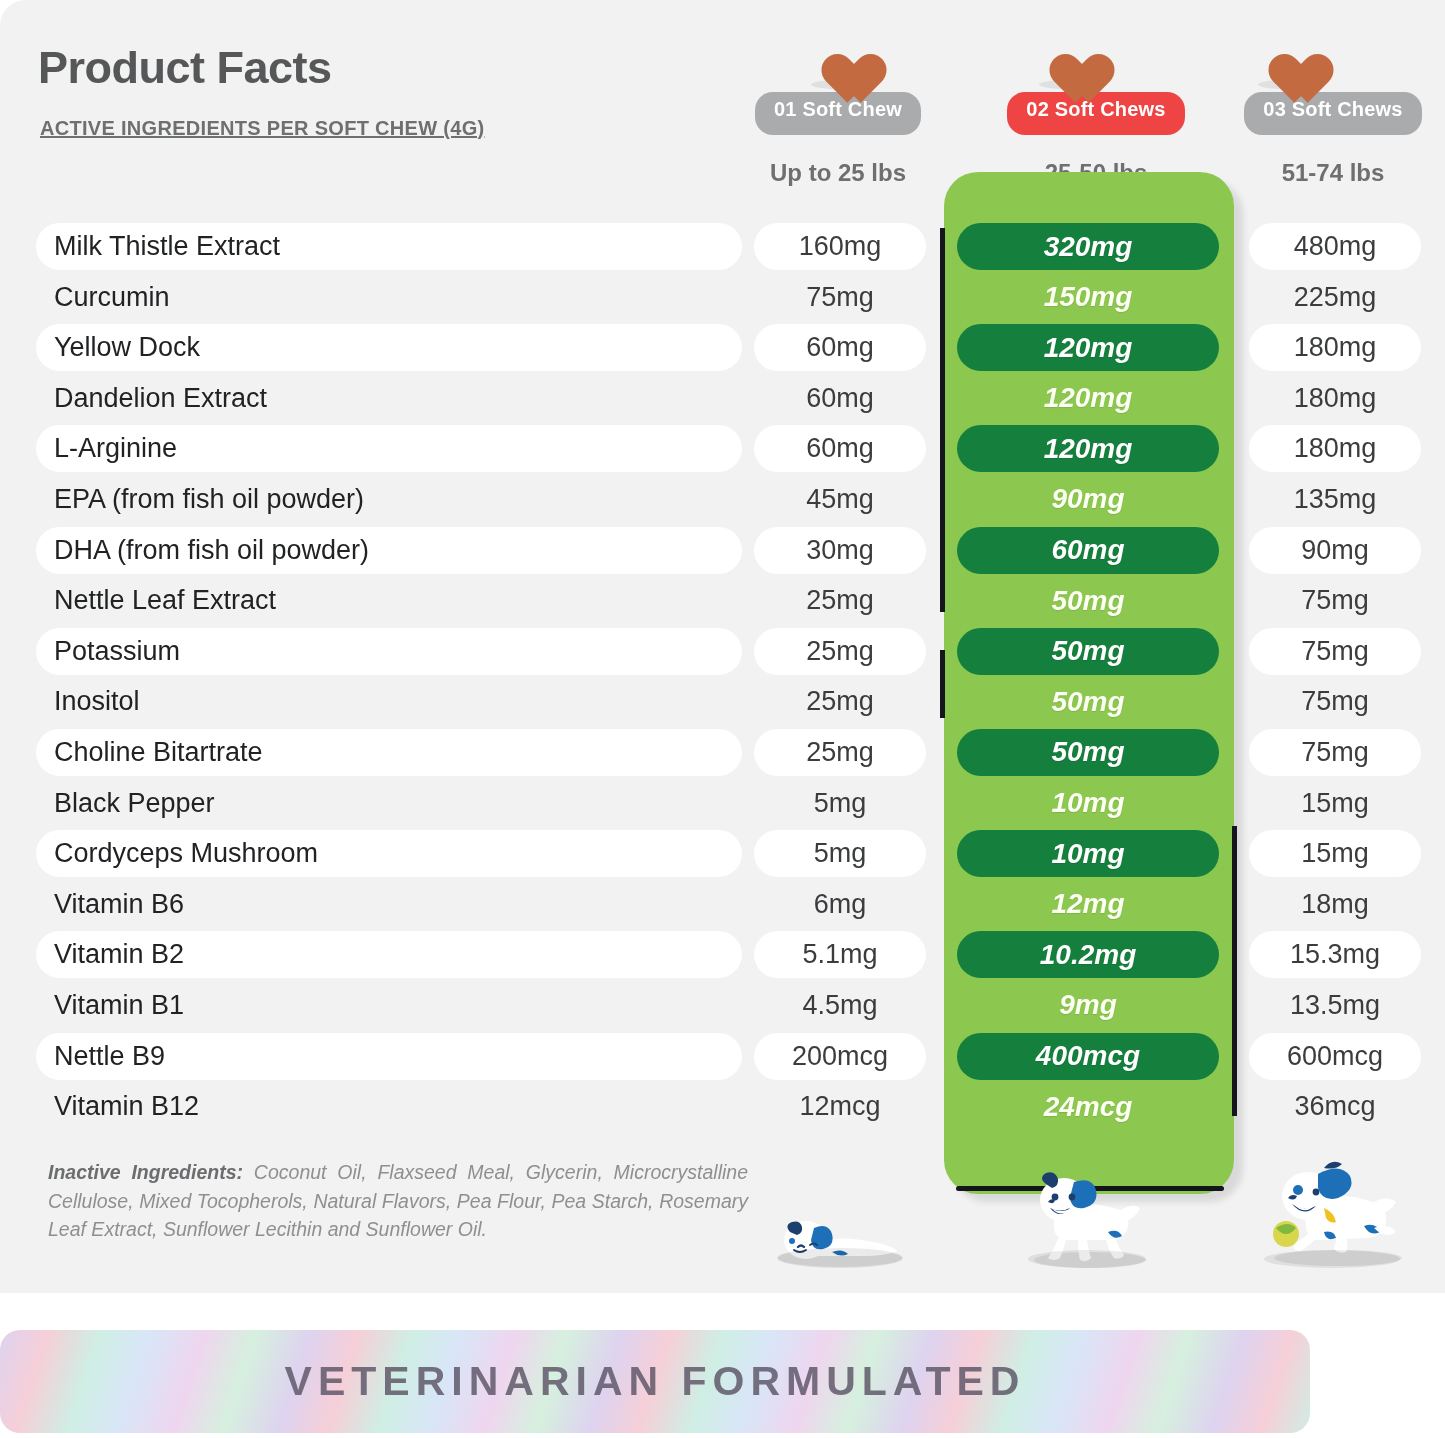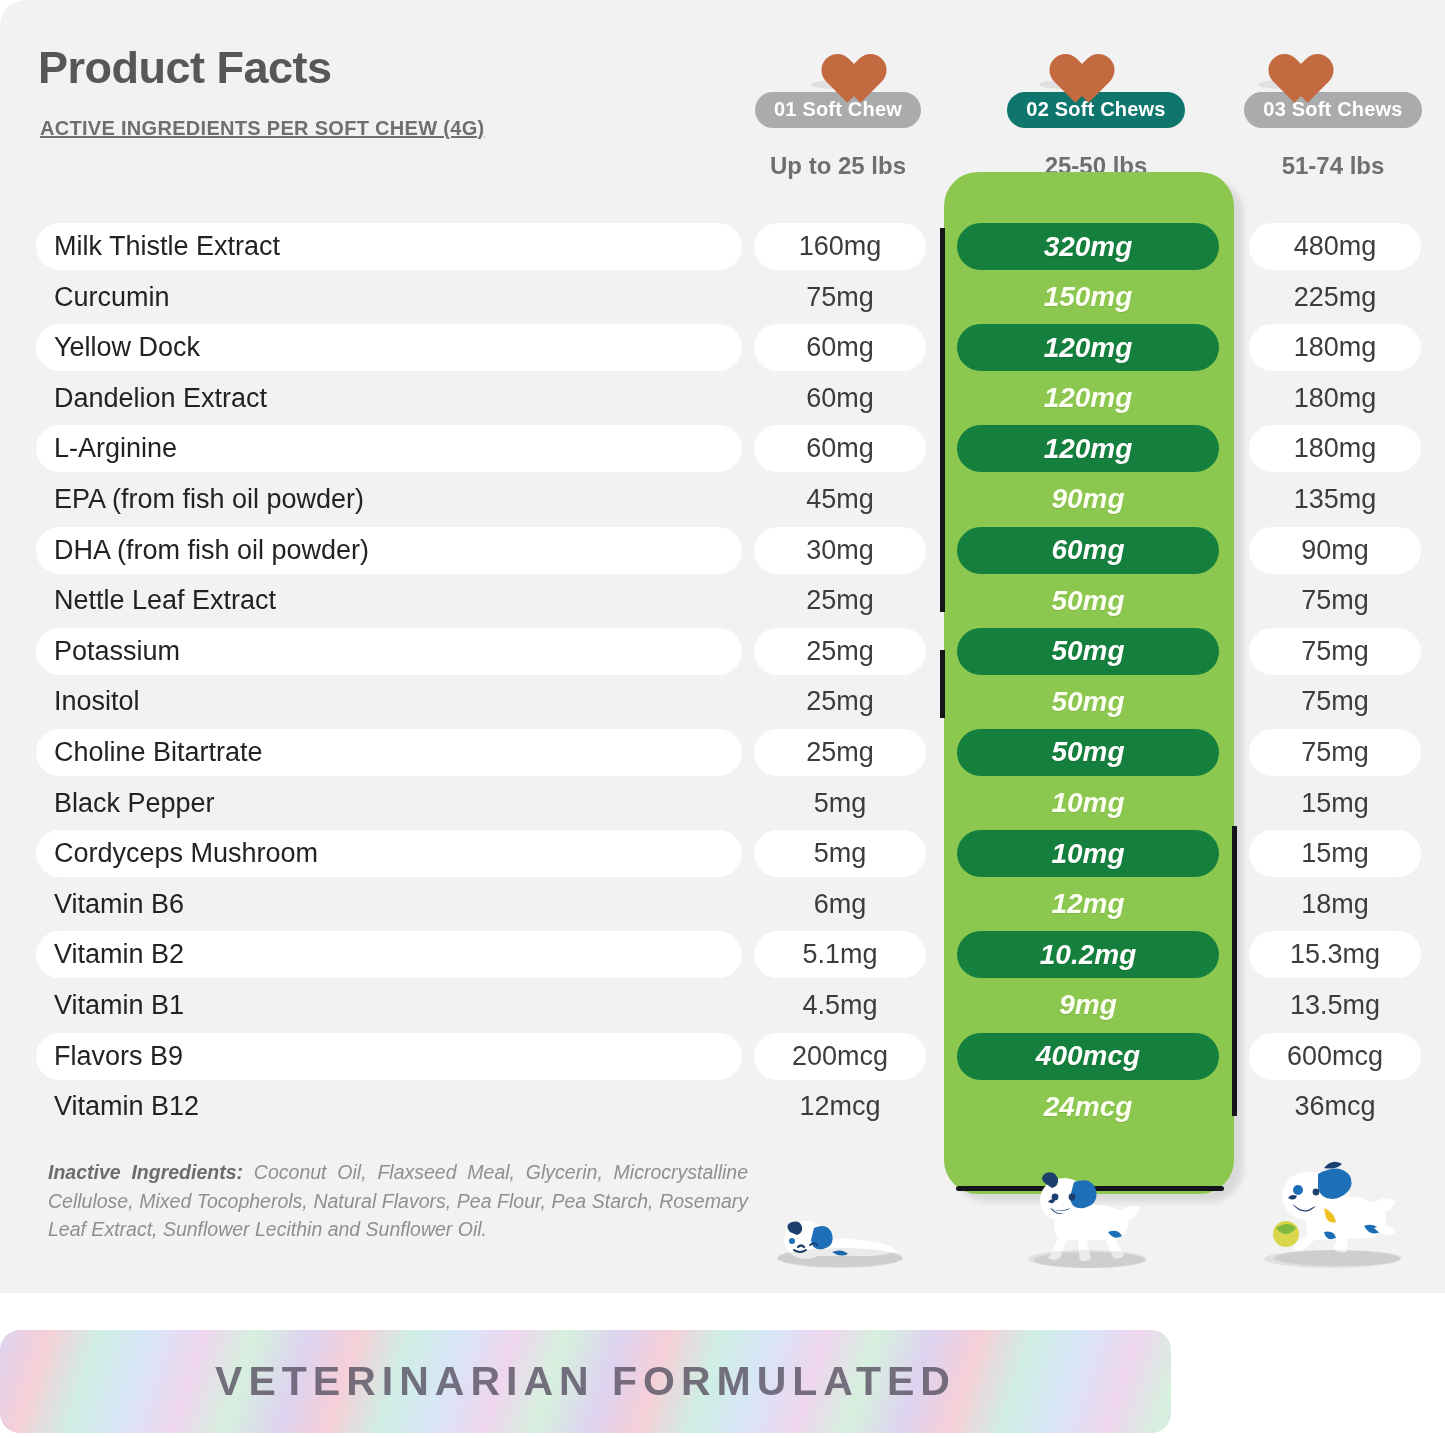--- a/index.html
+++ b/index.html
@@ -75,28 +75,28 @@
   }
   .c1 .chew.k1 { left: 84px; }
   .c2 .chew.k1 { left: 54px; }
   .c2 .chew.k2 { left: 100px; z-index: -1; }
   .c3 .chew.k1 { left: 36px; }
   .c3 .chew.k2 { left: 82px; z-index: -1; }
   .c3 .chew.k3 { left: 124px; z-index: -2; }
 
   .dose-pill {
     display: inline-block;
-    padding: 6px 19px 7px;
+    padding: 6px 19px 14px;
     border-radius: 18px;
     font-size: 20px; font-weight: bold;
     color: #ffffff;
     background: #a9abad;
     letter-spacing: 0.2px;
   }
-  .dose-pill.active { background: #0f766e; }
+  .dose-pill.active { background: #ef4444; }
   .dose-weight {
     margin-top: 24px;
     font-size: 24px; font-weight: bold; color: #6d6f70;
   }
 
   
   .hl-shadow {
     position: absolute;
     left: 953px; top: 180px;
     width: 290px; height: 1022px;
@@ -190,21 +190,21 @@
   .dog1 .dshadow { width: 126px; height: 20px; }
   .dog2 { left: 1022px; top: 1168px; width: 130px; height: 100px; }
   .dog2 .dshadow { width: 118px; height: 18px; }
   .dog3 { left: 1252px; top: 1156px; width: 160px; height: 112px; }
   .dog3 .dshadow { width: 136px; height: 18px; }
 
   
   .banner {
     position: absolute;
     left: 0; top: 1330px;
-    width: 1171px; height: 103px;
+    width: 1310px; height: 103px;
     border-radius: 20px;
     background:
       repeating-linear-gradient(108deg,
         #ded3f0 0px, #f6cfd8 46px, #cfeee4 96px,
         #d8e6f7 142px, #efd6ef 196px, #d6f0de 244px, #ded3f0 296px);
     overflow: hidden;
   }
   .banner-text {
     position: absolute; inset: 0;
     display: flex; align-items: center; justify-content: center;
@@ -373,21 +373,21 @@
           <div class="val-cell v2">10.2mg</div>
           <div class="val-cell v3">15.3mg</div>
         </div>
         <div class="row even">
           <div class="name-cell">Vitamin B1</div>
           <div class="val-cell v1">4.5mg</div>
           <div class="val-cell v2">9mg</div>
           <div class="val-cell v3">13.5mg</div>
         </div>
         <div class="row odd">
-          <div class="name-cell">Flavors B9</div>
+          <div class="name-cell">Nettle B9</div>
           <div class="val-cell v1">200mcg</div>
           <div class="val-cell v2">400mcg</div>
           <div class="val-cell v3">600mcg</div>
         </div>
         <div class="row even">
           <div class="name-cell">Vitamin B12</div>
           <div class="val-cell v1">12mcg</div>
           <div class="val-cell v2">24mcg</div>
           <div class="val-cell v3">36mcg</div>
         </div>

